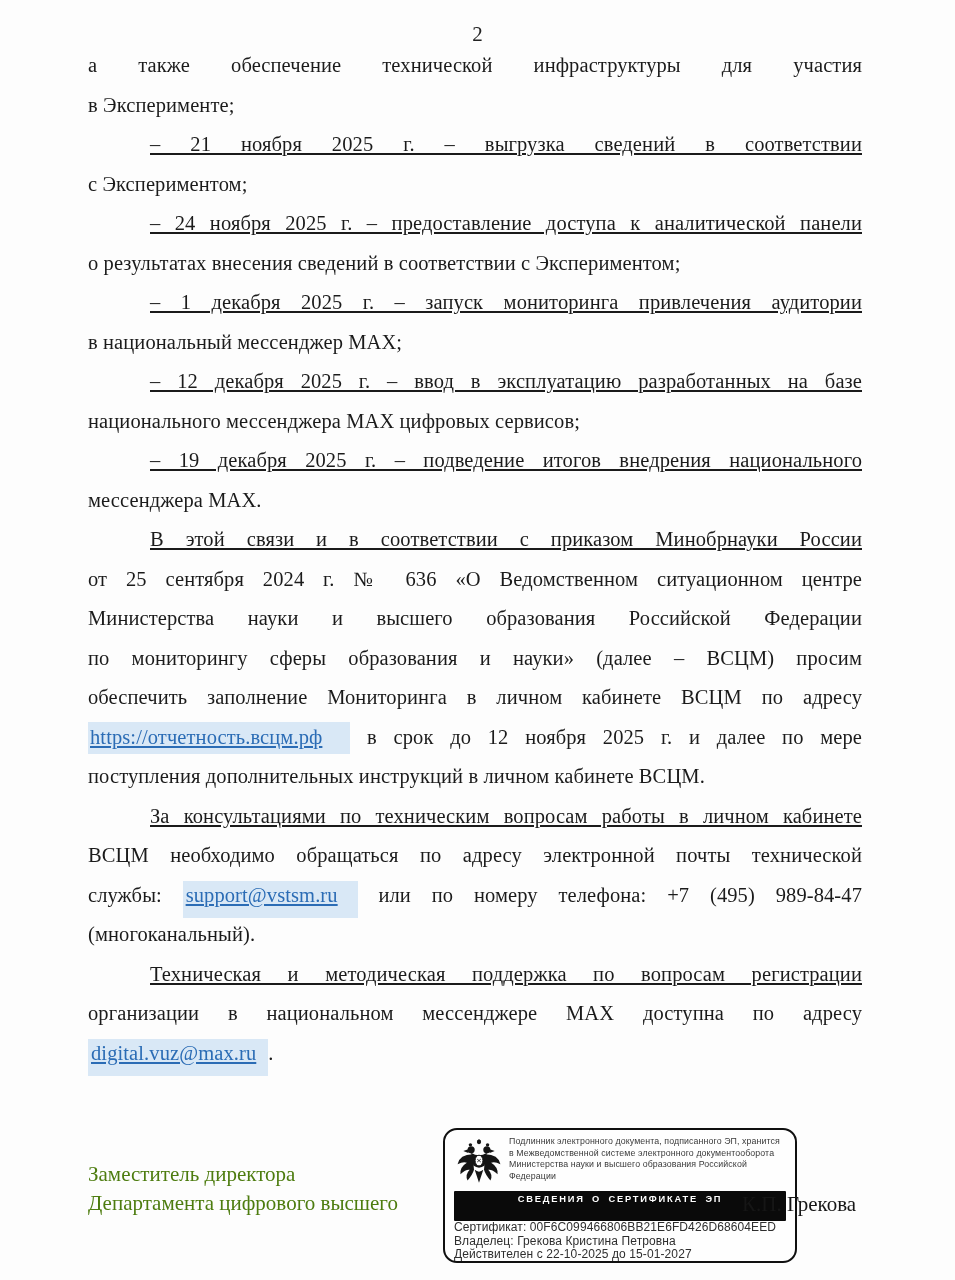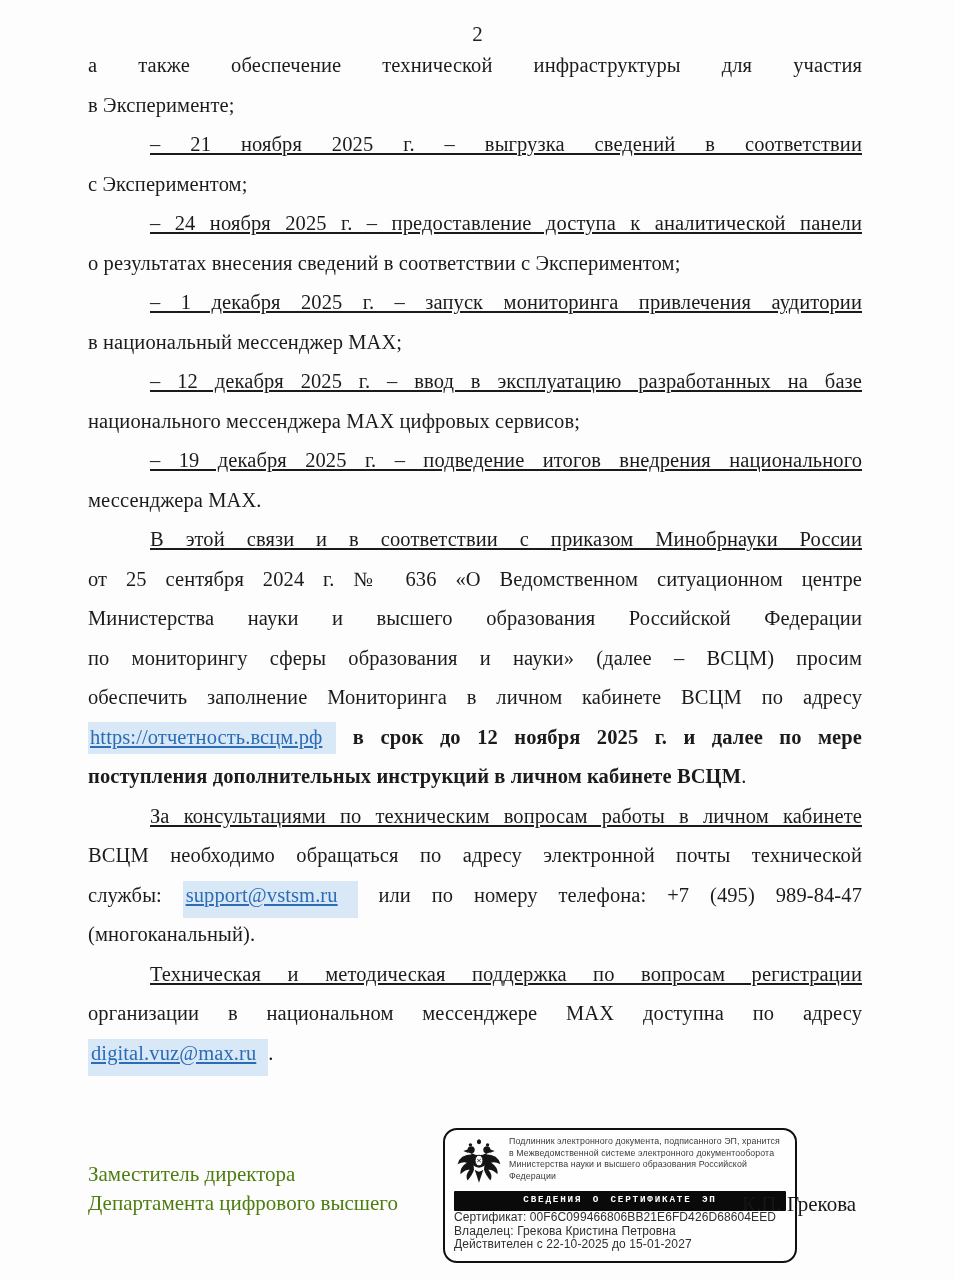--- a/index.html
+++ b/index.html
@@ -25,27 +25,27 @@
     top: 46px;
     left: 88px;
     width: 774px;
     font-size: 20.5px;
     line-height: 39.5px;
     letter-spacing: 0.1px;
   }
   .ln { text-align: justify; text-align-last: justify; white-space: normal; }
   .ln.last { text-align: left; text-align-last: left; }
   .ln.ind { text-indent: 62px; text-decoration: underline; }
-  .b { font-weight: bold; }
+  .b { font-weight: normal; }
   a.doclink {
     color: #2b6cb5;
     text-decoration: underline;
     background: #d9e8f6;
   }
-  .hl-1 { padding: 4px 14px 6px 2px; }
+  .hl-1 { padding: 4px 28px 6px 2px; }
   .hl-2 { padding: 3px 20px 12px 3px; }
   .hl-3 { padding: 3px 12px 12px 3px; }
   .sig-role {
     position: absolute;
     left: 88px;
     top: 1160px;
     width: 370px;
     font-size: 21px;
     line-height: 29px;
     color: #4d7c0f;
@@ -83,23 +83,22 @@
   }
   .stamp-bar {
     margin-top: 3px;
     background: #0a0a0a;
     color: #ffffff;
     font-size: 9.3px;
     font-weight: bold;
     letter-spacing: 1.8px;
     word-spacing: 3px;
     text-align: center;
-    padding: 3px 0 6px 0;
+    padding: 3px 0 17px 0;
     border-radius: 1px;
-    font-family: Liberation Mono, monospace;
   }
   .stamp-details {
     margin-top: 0;
     font-size: 12px;
     line-height: 13.5px;
     color: #2e2e2e;
     letter-spacing: 0.1px;
   }
 </style>
 </head>

